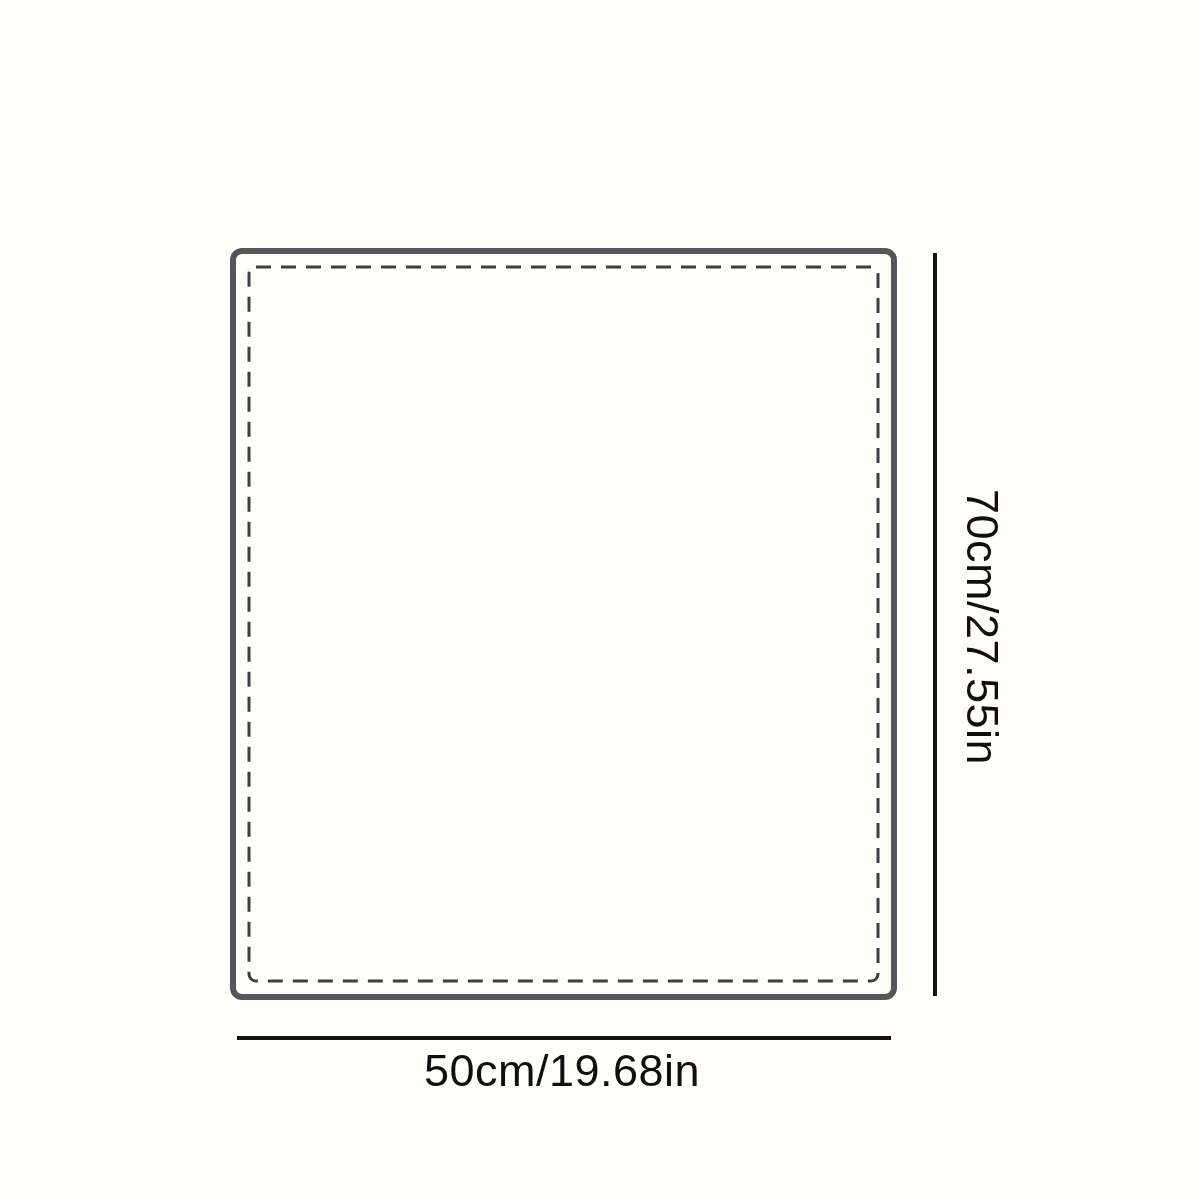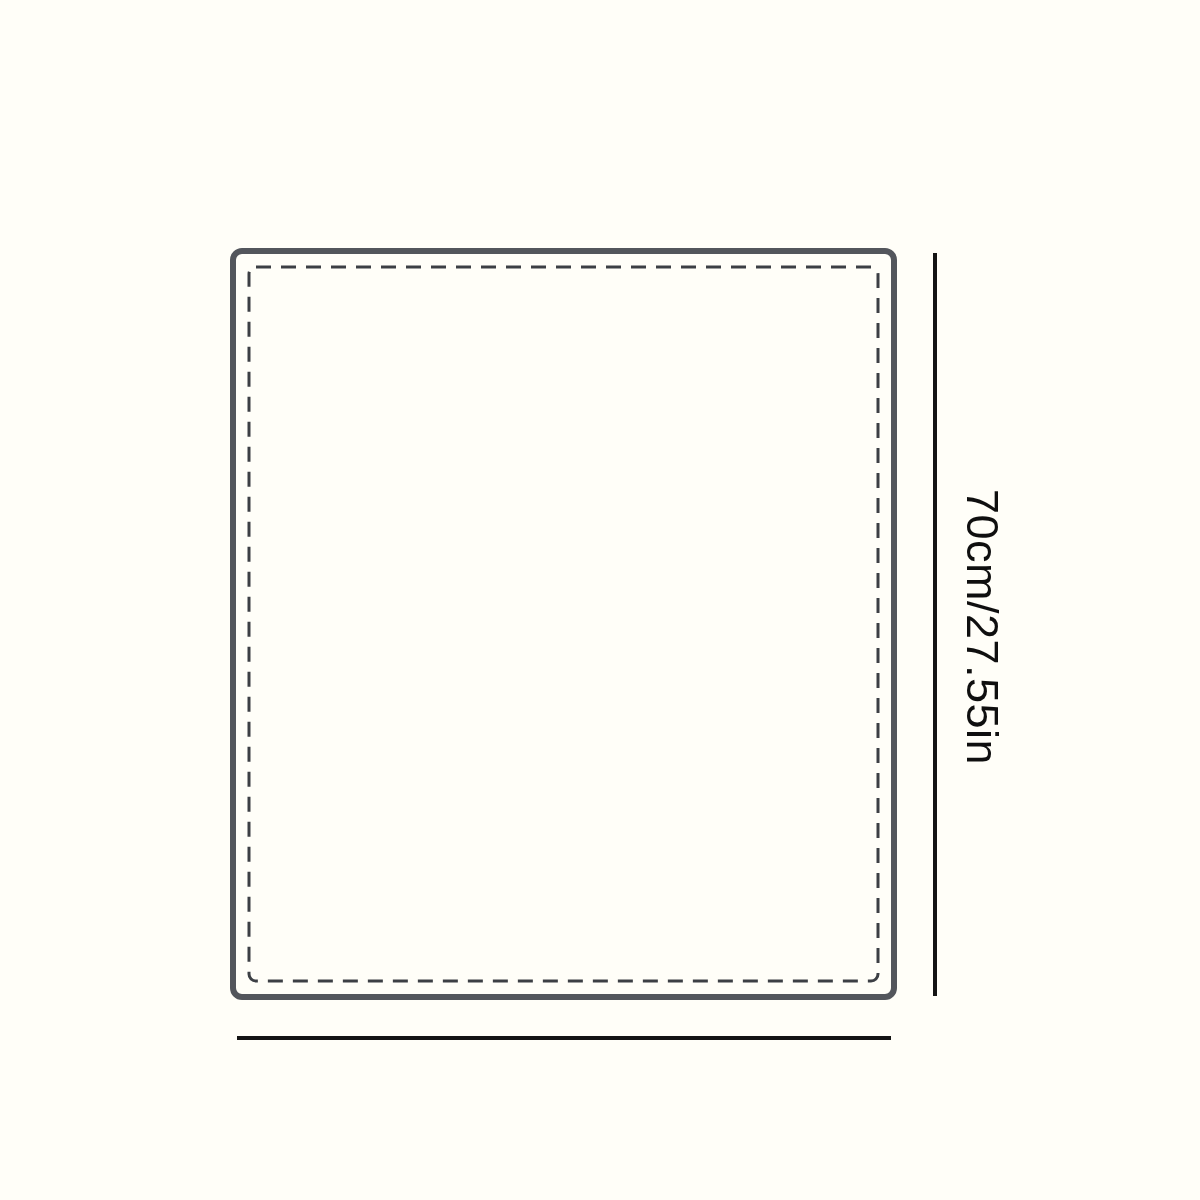--- a/index.html
+++ b/index.html
@@ -94,14 +94,15 @@
   <div class="product-rect">
     <svg class="stitch" viewBox="0 0 655 740" width="655" height="740" aria-hidden="true">
       <rect x="13" y="13" width="629" height="714" rx="7" ry="7"></rect>
     </svg>
   </div>
 
   <div class="dim-line vertical"></div>
   <div class="dim-label vertical">70cm/27.55in</div>
 
   <div class="dim-line horizontal"></div>
+  <div class="dim-label horizontal">50cm/19.68in</div>
 
 </div>
 
 </body></html>

